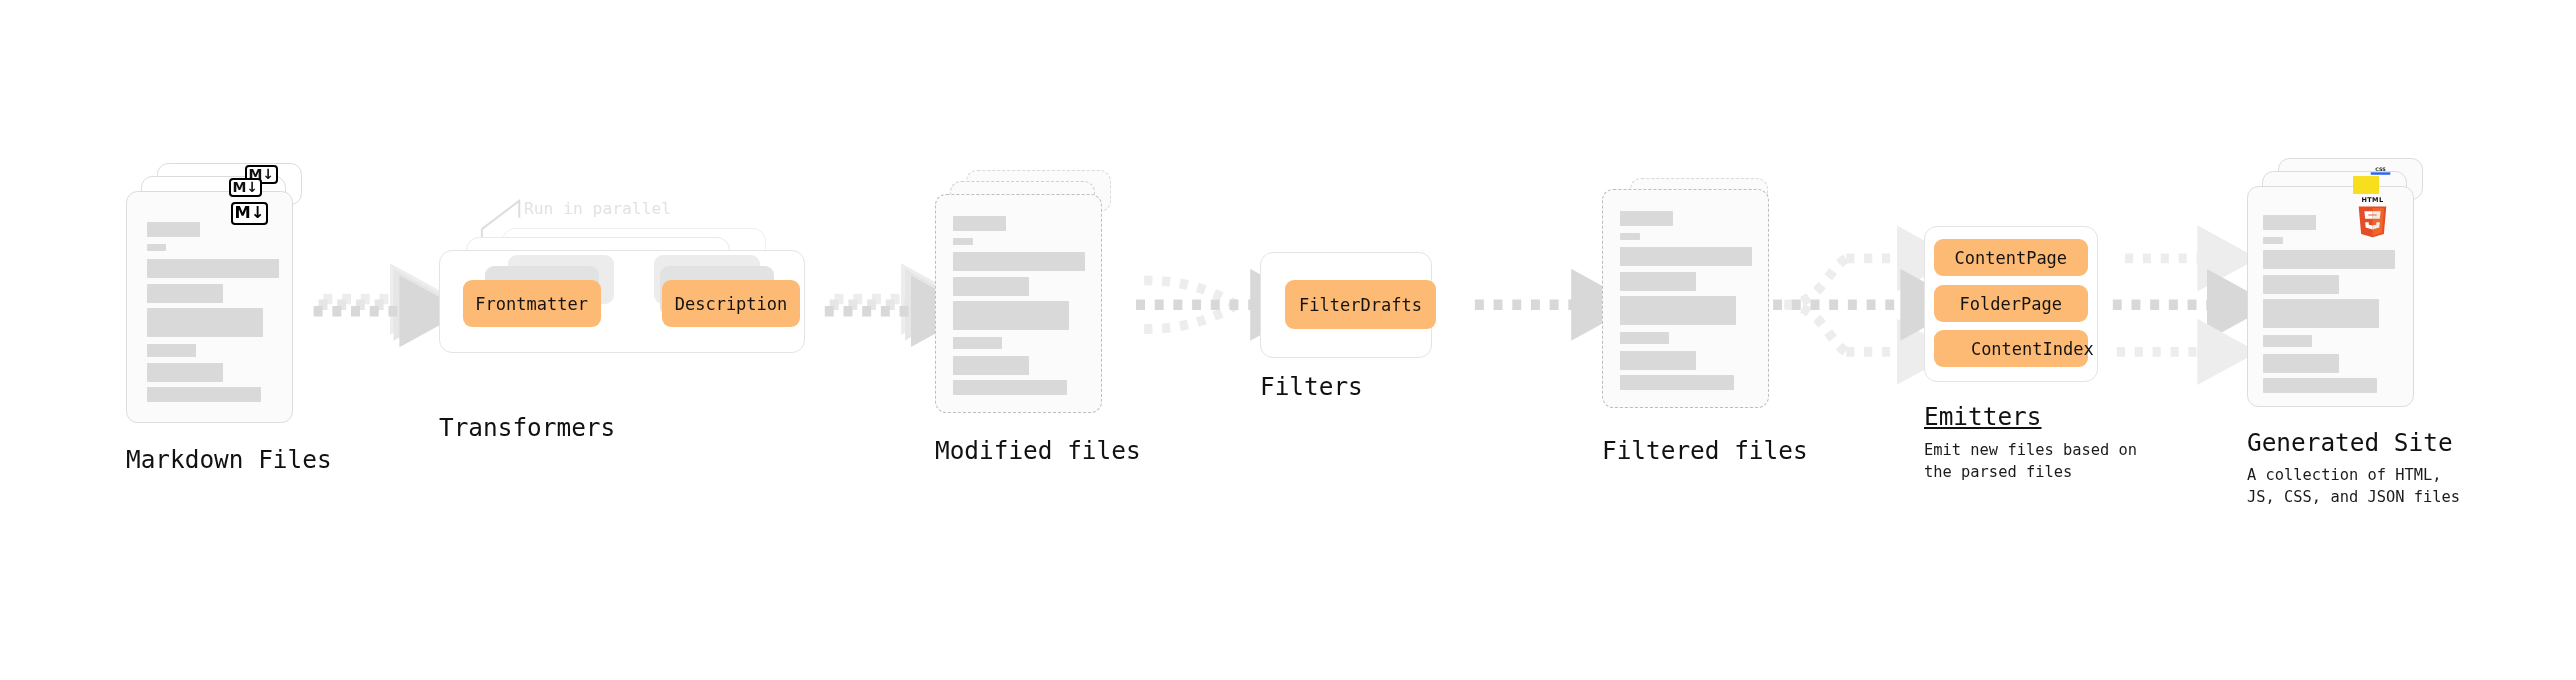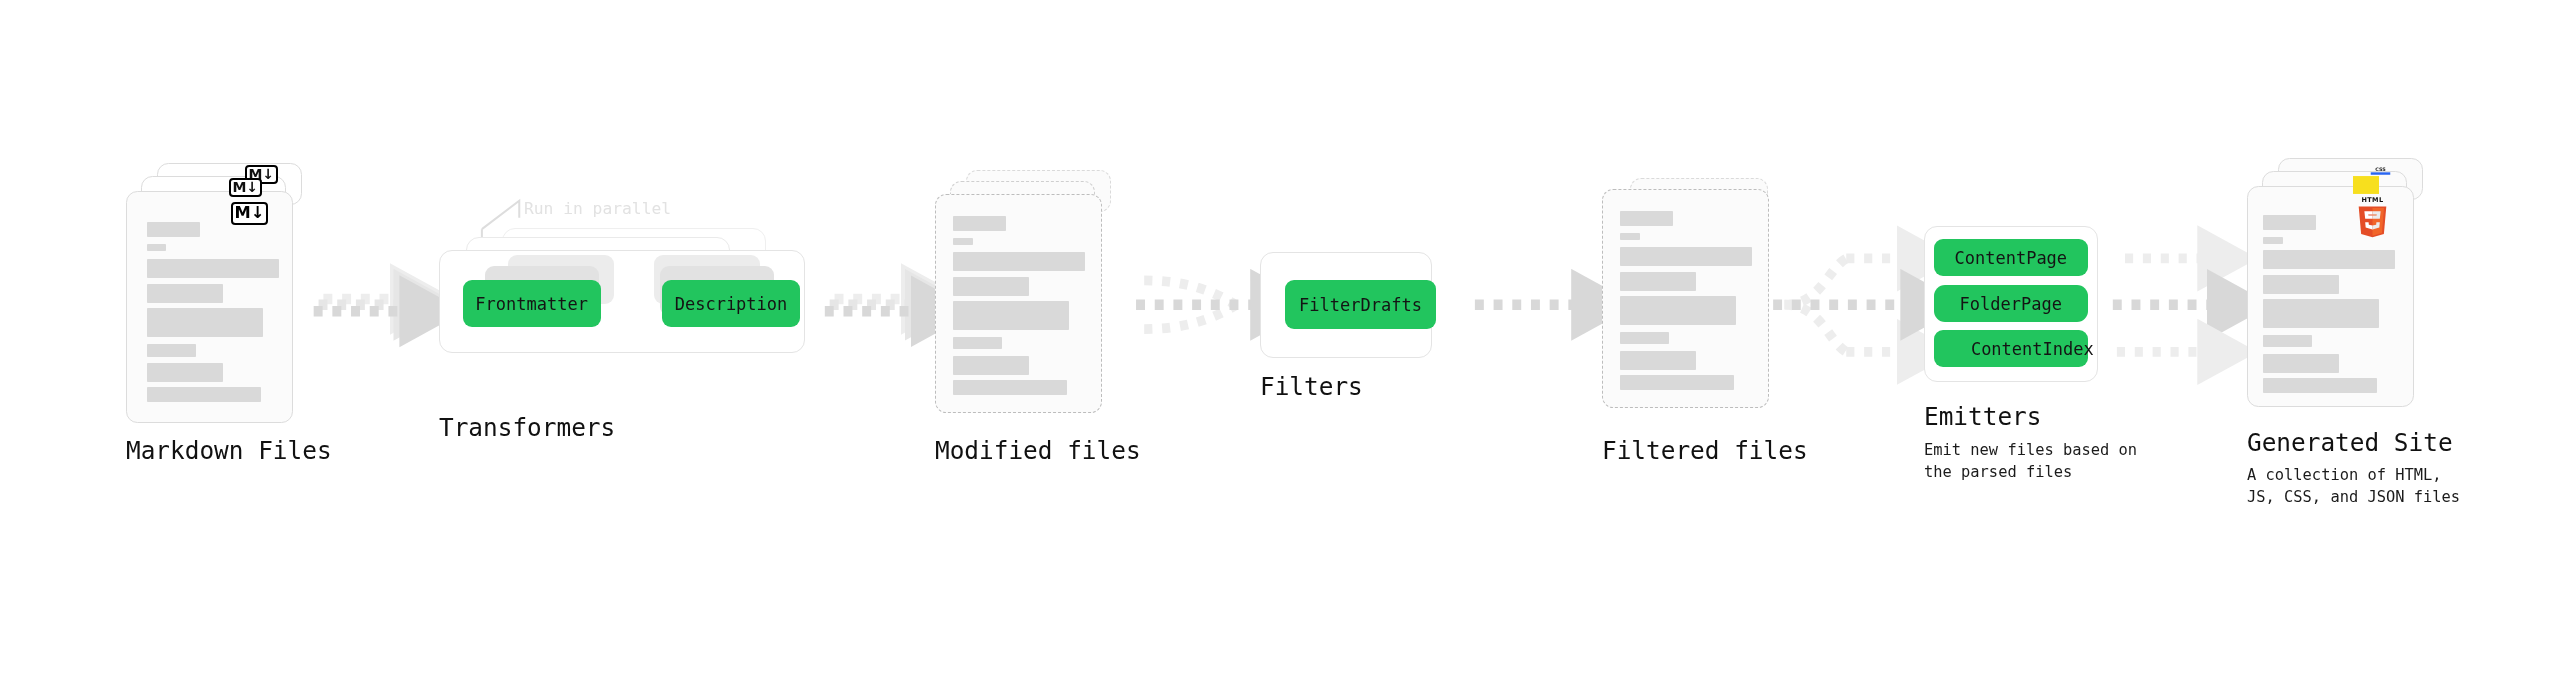--- a/index.html
+++ b/index.html
@@ -69,21 +69,21 @@
   
   .proc-box {
     position: absolute;
     background: #ffffff;
     border: 1.6px solid #e4e4e4;
     border-radius: 13px;
     box-sizing: border-box;
   }
   .chip {
     position: absolute;
-    background: #22c55e;
+    background: #fdba74;
     border-radius: 9px;
     box-sizing: border-box;
     display: flex;
     align-items: center;
     justify-content: center;
     font-family: "DejaVu Sans Mono", "Liberation Mono", monospace;
     font-size: 17px;
     color: #141414;
     white-space: nowrap;
   }
@@ -206,21 +206,21 @@
       <div class="bar" style="left:19.5px; top:116px; width:116px; height:29px;"></div>
       <div class="bar" style="left:19.5px; top:152px; width:49px;  height:12.2px;"></div>
       <div class="bar" style="left:19.5px; top:171px; width:76px;  height:18.7px;"></div>
       <div class="bar" style="left:19.5px; top:195px; width:114px; height:14.6px;"></div>
     </div>
 
     <div class="md-badge" style="left:119px; top:1.6px; width:32.5px; height:19.5px; font-size:14px; border-width:2px; color:#111;">M↓</div>
     <div class="md-badge" style="left:103px; top:14.6px; width:32.5px; height:19.5px; font-size:14px; border-width:2px; color:#111;">M↓</div>
     <div class="md-badge" style="left:105px; top:39px; width:37px; height:23px; font-size:16.3px;">M↓</div>
   </div>
-  <div class="stage-title" style="left:126px; top:439px;">Markdown Files</div>
+  <div class="stage-title" style="left:126px; top:448px;">Markdown Files</div>
 
   <div class="abs" style="left:439px; top:195px;">
 
     <div class="proc-box" style="left:63px; top:32.5px; width:264px; height:114px; border-color:#efefef;"></div>
     <div class="proc-box" style="left:27px; top:42px; width:264px; height:114px; border-color:#eaeaea;"></div>
     <div class="proc-box" style="left:0px; top:55px; width:366px; height:103px;"></div>
 
     <div class="chip ghost2" style="left:69px; top:60px; width:106px; height:49px;"></div>
     <div class="chip ghost1" style="left:46px; top:71px; width:114px; height:50px;"></div>
     <div class="chip" style="left:23.6px; top:85px; width:138px; height:47px;">Frontmatter</div>
@@ -267,24 +267,24 @@
       <div class="bar" style="left:17px; top:142px; width:49px;  height:12.2px;"></div>
       <div class="bar" style="left:17px; top:161px; width:76px;  height:18.7px;"></div>
       <div class="bar" style="left:17px; top:185px; width:114px; height:14.6px;"></div>
     </div>
   </div>
   <div class="stage-title" style="left:1602px; top:439px;">Filtered files</div>
 
   <div class="abs" style="left:1924px; top:226px;">
     <div class="proc-box" style="left:0px; top:0px; width:174px; height:156px;"></div>
     <div class="chip" style="left:9.8px; top:13px; width:154px; height:37px;">ContentPage</div>
-    <div class="chip" style="left:9.8px; top:59px; width:154px; height:37px;border-radius:11px;">FolderPage</div>
+    <div class="chip" style="left:9.8px; top:59px; width:154px; height:37px;">FolderPage</div>
     <div class="chip" style="left:9.8px; top:104px; width:154px; height:37px;padding-left:43px;">ContentIndex</div>
   </div>
-  <div class="stage-title" style="left:1924px; top:405px;">Emitters</div>
+  <div class="stage-title" style="left:1924px; top:405px;text-decoration:underline;">Emitters</div>
   <div class="stage-desc" style="left:1924px; top:440px; width:276px;">Emit new files based on
 the parsed files</div>
 
   <div class="doc-stack" style="left:2247px; top:158px;">
     <div class="doc-card" style="left:31px; top:0px; width:145px; height:42px;"></div>
     <div class="doc-card" style="left:15.4px; top:13px; width:145px; height:42px;"></div>
     <div class="doc-card" style="left:0px; top:28px; width:167px; height:221px;">
       <div class="bar" style="left:15.4px; top:28px;  width:53px;  height:14.6px;"></div>
       <div class="bar" style="left:15.4px; top:50px;  width:19.5px;  height:6.5px;"></div>
       <div class="bar" style="left:15.4px; top:63px;  width:132px; height:18.7px;"></div>

